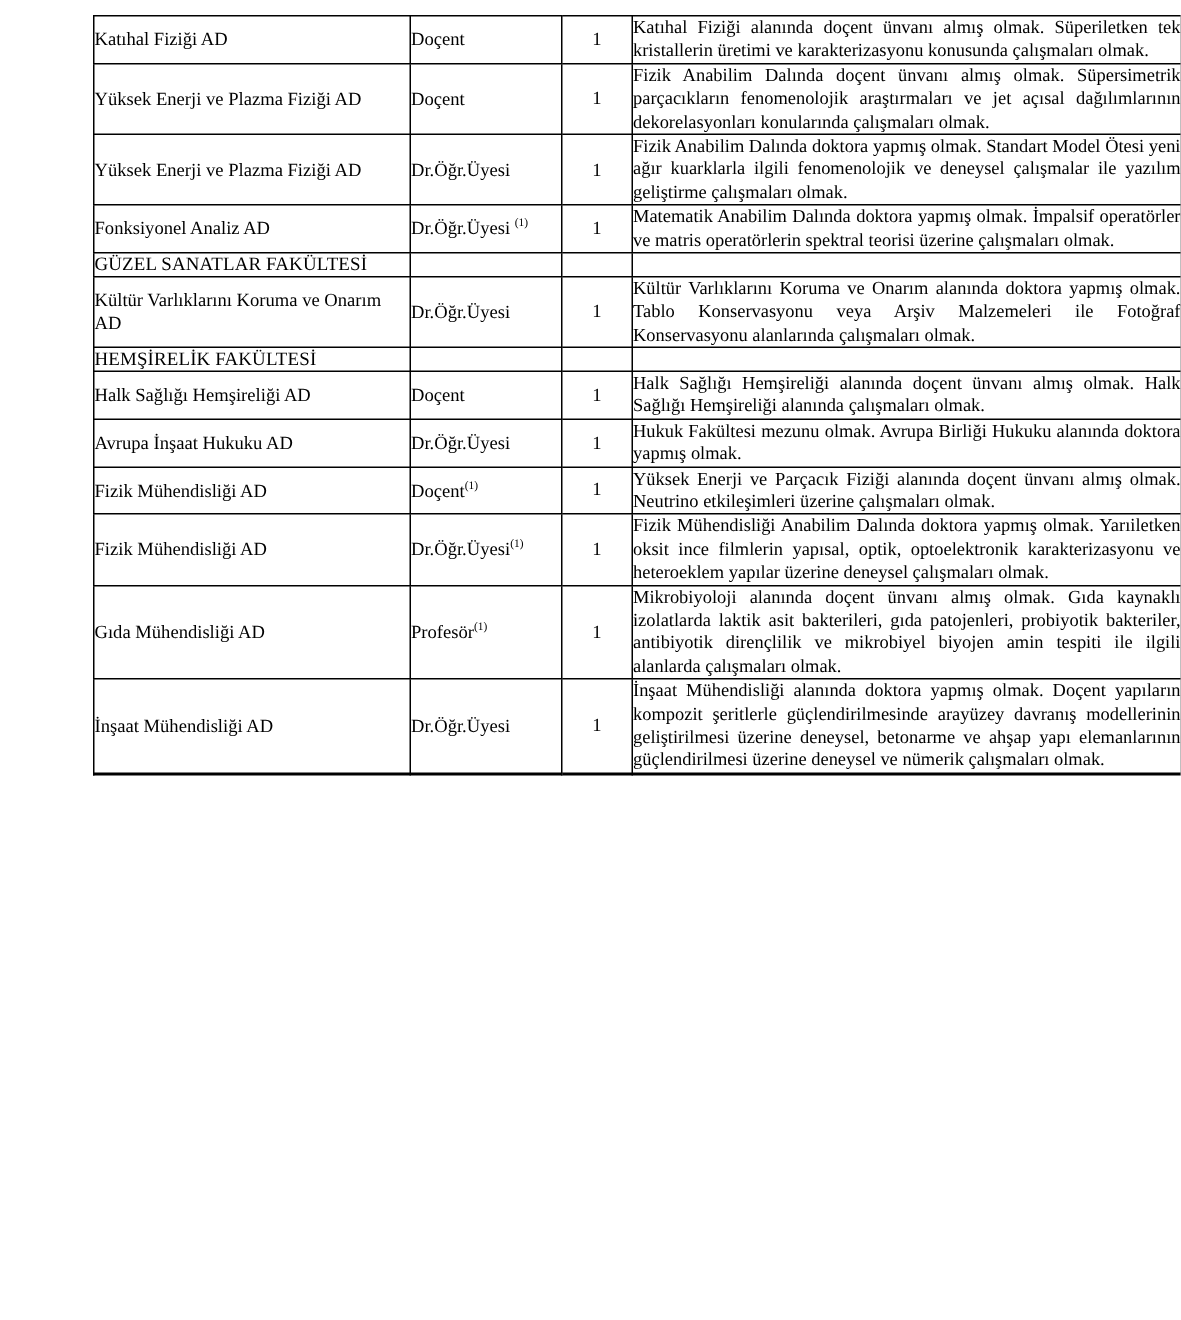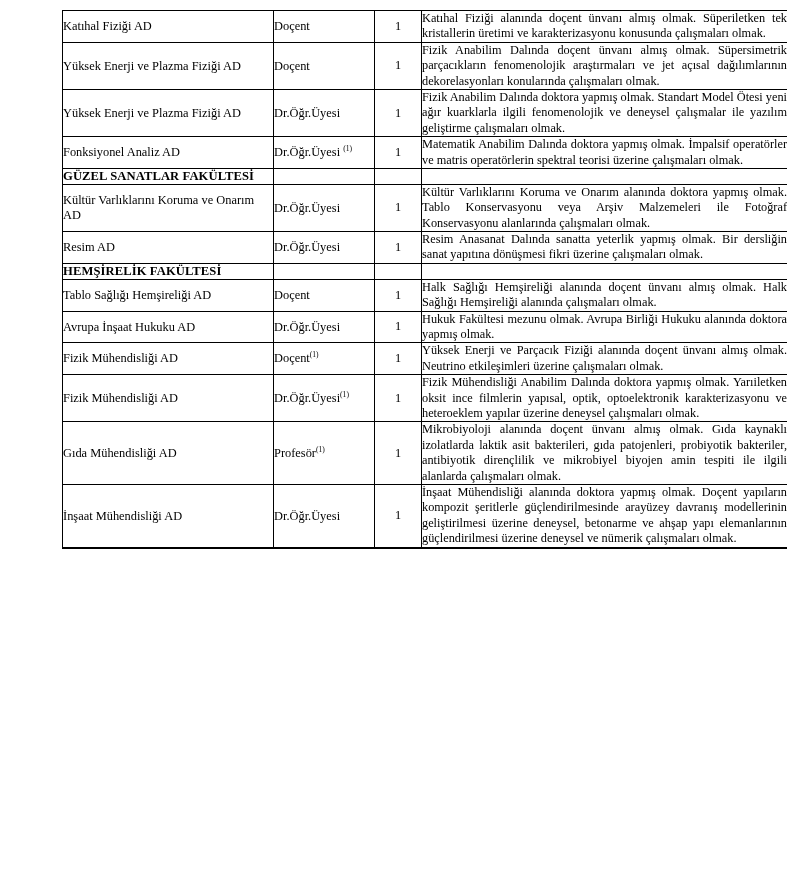--- a/index.html
+++ b/index.html
@@ -56,21 +56,21 @@
   .cell-desc {
     padding: 2px 5px 2px 6px;
     font-size: 12.3px;
     line-height: 15.4px;
     text-align: justify;
     text-justify: inter-word;
     vertical-align: top;
   }
   td.desc-holder { vertical-align: top; }
   .faculty-head .cell-unit {
-    font-weight: bold;
+    font-weight: normal;
     font-size: 12.6px;
     line-height: 14.8px;
     letter-spacing: 0.1px;
   }
   sup {
     font-size: 7.6px;
     vertical-align: super;
     line-height: 0;
   }
 </style>
@@ -115,34 +115,28 @@
           <td class="cell-rank"><span></span></td>
           <td class="cell-count"></td>
           <td class="cell-desc desc-holder"></td>
         </tr>
         <tr>
           <td class="cell-unit">Kültür Varlıklarını Koruma ve Onarım AD</td>
           <td class="cell-rank"><span>Dr.Öğr.Üyesi</span></td>
           <td class="cell-count">1</td>
           <td class="cell-desc desc-holder">Kültür Varlıklarını Koruma ve Onarım alanında doktora yapmış olmak. Tablo Konservasyonu veya Arşiv Malzemeleri ile Fotoğraf Konservasyonu alanlarında çalışmaları olmak.</td>
         </tr>
-        <tr>
-          <td class="cell-unit">Resim AD</td>
-          <td class="cell-rank"><span>Dr.Öğr.Üyesi</span></td>
-          <td class="cell-count">1</td>
-          <td class="cell-desc desc-holder">Resim Anasanat Dalında sanatta yeterlik yapmış olmak. Bir dersliğin sanat yapıtına dönüşmesi fikri üzerine çalışmaları olmak.</td>
-        </tr>
         <tr class="faculty-head">
           <td class="cell-unit">HEMŞİRELİK FAKÜLTESİ</td>
           <td class="cell-rank"><span></span></td>
           <td class="cell-count"></td>
           <td class="cell-desc desc-holder"></td>
         </tr>
         <tr>
-          <td class="cell-unit">Tablo Sağlığı Hemşireliği AD</td>
+          <td class="cell-unit">Halk Sağlığı Hemşireliği AD</td>
           <td class="cell-rank"><span>Doçent</span></td>
           <td class="cell-count">1</td>
           <td class="cell-desc desc-holder">Halk Sağlığı Hemşireliği alanında doçent ünvanı almış olmak. Halk Sağlığı Hemşireliği alanında çalışmaları olmak.</td>
         </tr>
         <tr>
           <td class="cell-unit">Avrupa İnşaat Hukuku AD</td>
           <td class="cell-rank"><span>Dr.Öğr.Üyesi</span></td>
           <td class="cell-count">1</td>
           <td class="cell-desc desc-holder">Hukuk Fakültesi mezunu olmak. Avrupa Birliği Hukuku alanında doktora yapmış olmak.</td>
         </tr>

